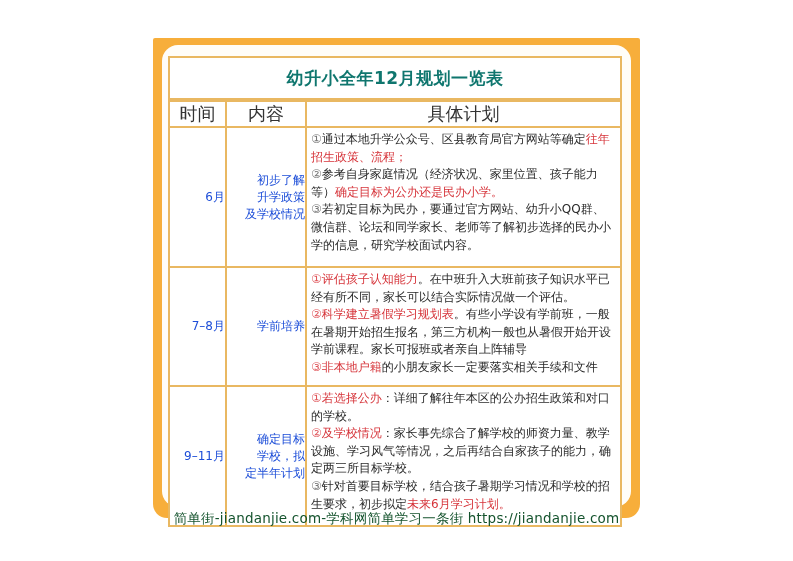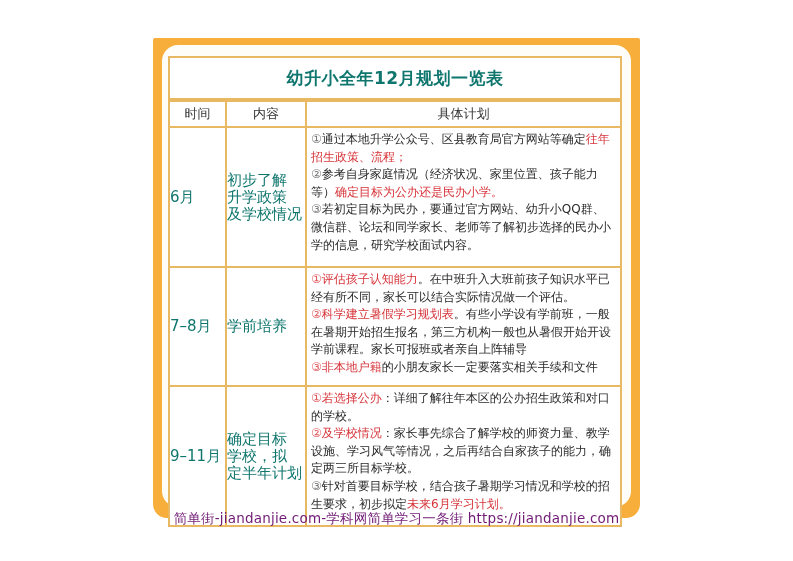--- a/index.html
+++ b/index.html
@@ -23,39 +23,39 @@
     height: 40px; display: flex; align-items: center; justify-content: center;
     font-size: 17px; font-weight: bold; color: #0f766e; border-bottom: 2px solid #e9b862;
     letter-spacing: 0.5px;
   }
   table { border-collapse: collapse; width: 100%; table-layout: fixed; }
   th, td { border: 2px solid #e9b862; padding: 0; }
   tr > :first-child { border-left: none; }
   tr > :last-child { border-right: none; }
   tbody tr:last-child td { border-bottom: none; border-radius: 27px; }
   th {
-    height: 24px; font-weight: normal; font-size: 13px; color: #333; text-align: center;
+    height: 24px; font-weight: normal; font-size: 18px; color: #333; text-align: center;
   }
   td.time, td.content {
-    text-align: left; vertical-align: middle; font-size: 15px; color: #0f766e; line-height: 17px;
+    text-align: right; vertical-align: middle; font-size: 12px; color: #1d4ed8; line-height: 17px;
   }
   td.content span { display: block; }
   td.plan {
     font-size: 12px; line-height: 17.6px; color: #2a2a2a; padding: 3px 4px 4px 4px;
     vertical-align: top; text-align: left;
   }
   .hl { color: #d6343a; }
   .num { color: #777; }
   .num.red { color: #e0565b; }
   .row1 td { height: 131px; }
   .row2 td { height: 110px; }
   .row3 td { height: 131px; }
   .watermark {
     position: absolute; left: 0; right: 0; top: 510px; text-align: center;
-    font-size: 13.5px; color: #701a75; letter-spacing: 0.2px;
+    font-size: 13.5px; color: #14532d; letter-spacing: 0.2px;
   }
 </style>
 </head>
 <body>
 
 <div class="frame"></div>
 <div class="panel"></div>
 
 <div class="sheet">
   <div class="title-row">幼升小全年12月规划一览表</div>

